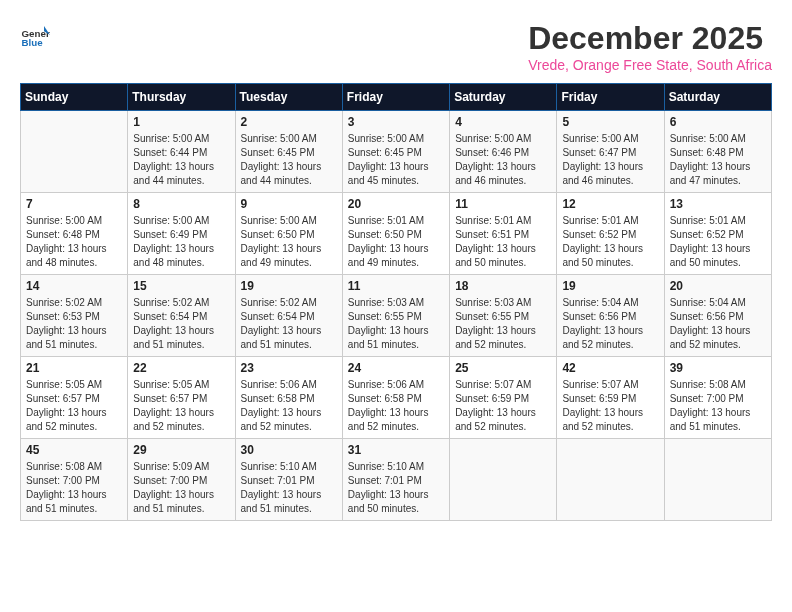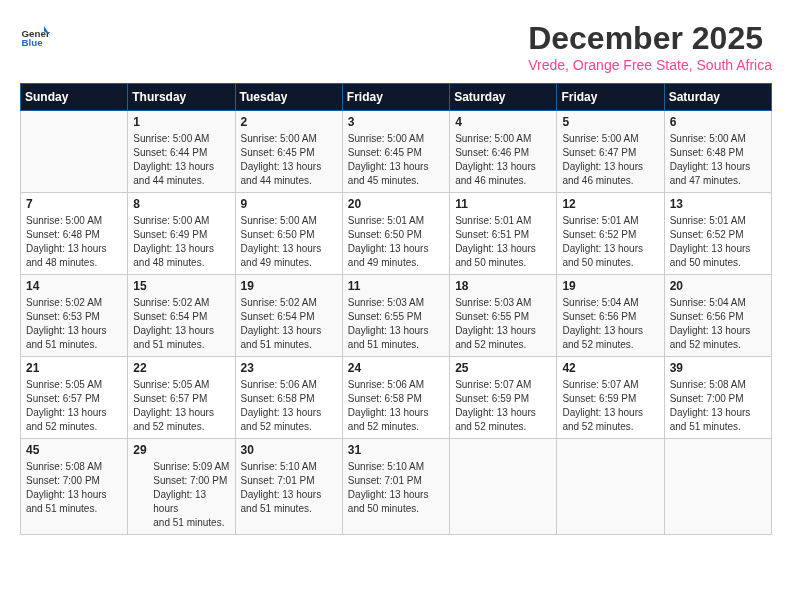--- a/index.html
+++ b/index.html
@@ -311,21 +311,21 @@
       <tr>
         <td>
           <div class="day-num">45</div>
           <div class="day-info" style="white-space: pre-line;">Sunrise: 5:08 AM
 Sunset: 7:00 PM
 Daylight: 13 hours
 and 51 minutes.</div>
         </td>
         <td>
           <div class="day-num">29</div>
-          <div class="day-info" style="white-space: pre-line; margin-left: 20px;">Sunrise: 5:09 AM
+          <div class="day-info" style="white-space: pre-line;">Sunrise: 5:09 AM
 Sunset: 7:00 PM
 Daylight: 13 hours
 and 51 minutes.</div>
         </td>
         <td>
           <div class="day-num">30</div>
           <div class="day-info" style="white-space: pre-line;">Sunrise: 5:10 AM
 Sunset: 7:01 PM
 Daylight: 13 hours
 and 51 minutes.</div>

